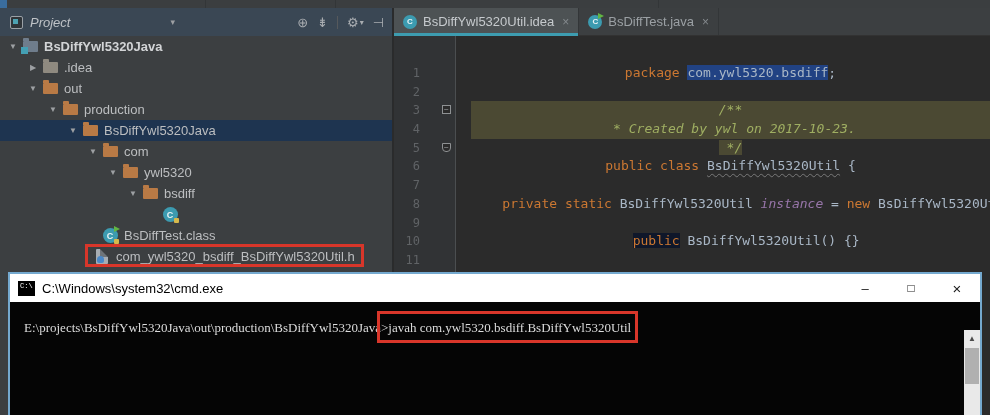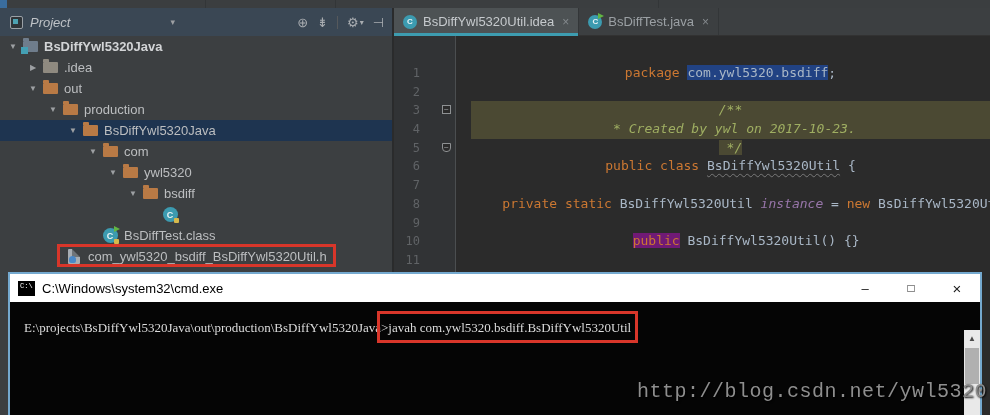--- a/index.html
+++ b/index.html
@@ -84,21 +84,21 @@
   .foldmark.end { border-radius:0 0 4px 4px; }
   .ctext { flex:1; white-space:pre; color:#a9b7c6; padding-left:15px;text-align:center; }
   .ctext.olive { background:#4b4933; background-clip:content-box; }
   .kw { color:#cc7832; }
   .cmt { color:#9fae62; font-style:italic; }
   .olive-inline { background:#4b4933; }
   .selblue { background:#214283; }
   .clsname { text-decoration:underline; text-decoration-style:wavy; text-decoration-color:#7a7a7a;
     text-decoration-thickness:1px; text-underline-offset:3px; }
   .field { color:#9876aa; font-style:italic; }
-  .pubhl { background:#701a75; color:#cc7832; }
+  .pubhl { background:#0f172a; color:#cc7832; }
 
   
   .cmdwin { position:absolute; left:8px; top:272px; width:974px; height:160px;
     border:2px solid #74a9cf; background:#050505; z-index:10; }
   .cmd-titlebar { height:28px; background:#ffffff; display:flex; align-items:center; padding-left:8px; }
   .cmd-appicon { width:17px; height:15px; background:#000; margin-right:7px; position:relative; flex:0 0 17px; }
   .cmd-appicon span { position:absolute; left:2px; top:1px; color:#fff; font-size:7px;
     font-family:"Liberation Mono",monospace; }
   .cmd-title { font-size:13px; color:#000; }
   .cmd-btns { margin-left:auto; display:flex; height:100%; }
@@ -217,21 +217,21 @@
             <span class="cicon">C</span>
           </span>
       </div>
       <div class="trow" style="padding-left:84px">
         <span class="arrow"></span>
         <span class="ticonbox">
             <span class="cicon run">C</span>
           </span>
         <span class="tlabel">BsDiffTest.class</span>
       </div>
-      <div class="trow" style="padding-left:48px">
+      <div class="trow" style="padding-left:76px">
         <span class="arrow"></span>
         <span class="boxwrap">
           <span class="ticonbox">
               <span class="hicon"></span>
             </span>
           <span class="tlabel">com_ywl5320_bsdiff_BsDiffYwl5320Util.h</span>
         </span>
       </div>
     </div>
   </div>
@@ -333,15 +333,14 @@
         <div class="cline"><span>E:\projects\BsDiffYwl5320Java\out\production\BsDiffYwl5320Java</span><span class="boxedcmd"><span>&gt;javah com.ywl5320.bsdiff.BsDiffYwl5320Util</span></span></div>
         <div class="cgap"></div>
       </div>
       <div class="cmd-scroll">
         <div class="upbtn">▲</div>
         <div class="thumb"></div>
       </div>
     </div>
   </div>
 
-  <div class="watermark">http://blog.csdn.net/ywl5320</div>
 
 </div>
 
 </body></html>

